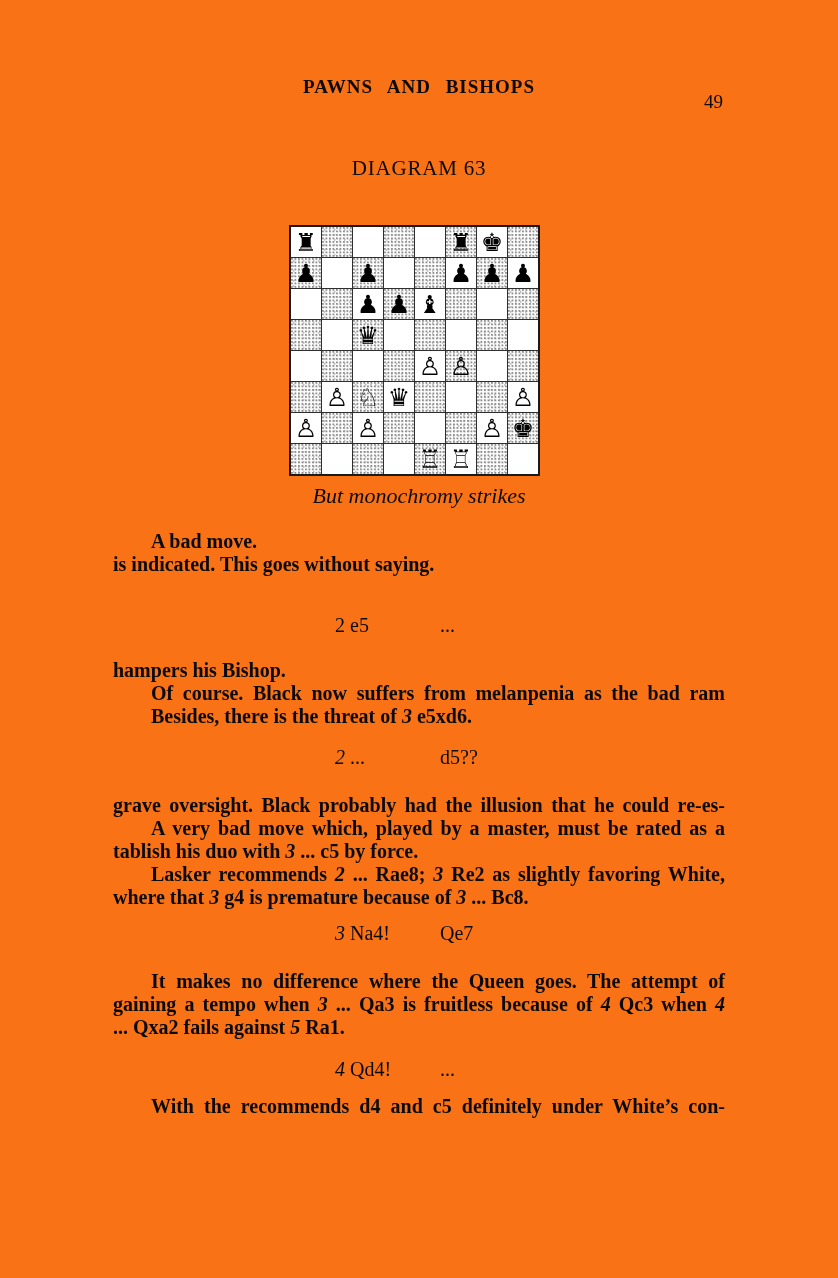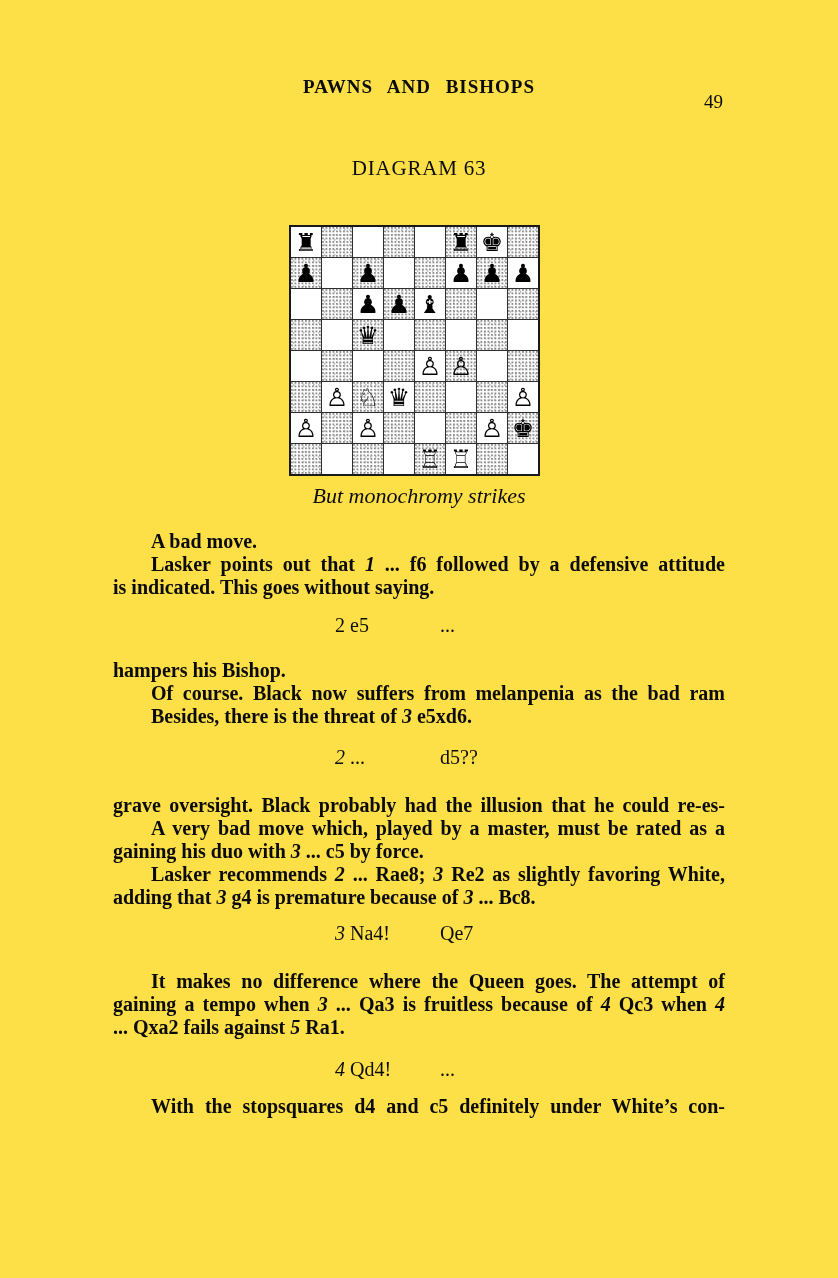--- a/index.html
+++ b/index.html
@@ -1,18 +1,18 @@
 <!DOCTYPE html>
 <html><head>
 <meta charset="utf-8">
 <style>
   html,body { margin:0; padding:0; background:#e8e8e8; }
   #page {
     position:relative; width:838px; height:1278px; margin:0 auto;
-    background:#fde047; color:#0b0b0b; overflow:hidden;
+    background:#f97316; color:#0b0b0b; overflow:hidden;
     font-family:"Liberation Serif", serif;
   }
   .abs { position:absolute; }
   .center { left:0; width:838px; text-align:center; }
 
   .running-header {
     top:76px; font-size:19px; font-weight:bold;
     letter-spacing:1px; word-spacing:9px;
   }
   .page-number {
@@ -182,21 +182,20 @@
       <div class="sq dark"></div>
       <div class="sq light"></div>
     </div>
 
   <div class="abs center diagram-caption">But monochromy strikes</div>
 
   <div class="body" style="top:530px">
       <div class="line ind">A bad move.</div>
     </div>
   <div class="body" style="top:553px">
-      <div class="line ind j"><span>Lasker points out that </span><span class="it">1</span><span> ... f6 followed by a defensive attitude</span></div>
       <div class="line">is indicated. This goes without saying.</div>
     </div>
 
   <div class="mv" style="top:614px">
     <span class="w">2 e5</span><span class="b">...</span>
   </div>
 
   <div class="body" style="top:659px">
       <div class="line">hampers his Bishop.</div>
       <div class="line ind j">Of course. Black now suffers from melanpenia as the bad ram</div>
@@ -205,38 +204,38 @@
       <div class="line ind"><span>Besides, there is the threat of </span><span class="it">3</span><span> e5xd6.</span></div>
     </div>
 
   <div class="mv" style="top:746px">
     <span class="w"><span class="it">2</span><span> ...</span></span><span class="b">d5??</span>
   </div>
 
   <div class="body" style="top:794px">
       <div class="line j">grave oversight. Black probably had the illusion that he could re-es-</div>
       <div class="line ind j">A very bad move which, played by a master, must be rated as a</div>
-      <div class="line"><span>gaining his duo with </span><span class="it">3</span><span> ... c5 by force.</span></div>
+      <div class="line"><span>tablish his duo with </span><span class="it">3</span><span> ... c5 by force.</span></div>
     </div>
   <div class="body" style="top:863px">
       <div class="line ind j"><span>Lasker recommends </span><span class="it">2</span><span> ... Rae8; </span><span class="it">3</span><span> Re2 as slightly favoring White,</span></div>
-      <div class="line"><span>adding that </span><span class="it">3</span><span> g4 is premature because of </span><span class="it">3</span><span> ... Bc8.</span></div>
+      <div class="line"><span>where that </span><span class="it">3</span><span> g4 is premature because of </span><span class="it">3</span><span> ... Bc8.</span></div>
     </div>
 
   <div class="mv" style="top:922px">
     <span class="w"><span class="it">3</span><span> Na4!</span></span><span class="b">Qe7</span>
   </div>
 
   <div class="body" style="top:970px">
       <div class="line ind j">It makes no difference where the Queen goes. The attempt of</div>
       <div class="line j"><span>gaining a tempo when </span><span class="it">3</span><span> ... Qa3 is fruitless because of </span><span class="it">4</span><span> Qc3 when </span><span class="it">4</span></div>
       <div class="line"><span>... Qxa2 fails against </span><span class="it">5</span><span> Ra1.</span></div>
     </div>
 
   <div class="mv" style="top:1058px">
     <span class="w"><span class="it">4</span><span> Qd4!</span></span><span class="b">...</span>
   </div>
 
   <div class="body" style="top:1095px">
-      <div class="line ind j">With the stopsquares d4 and c5 definitely under White’s con-</div>
+      <div class="line ind j">With the recommends d4 and c5 definitely under White’s con-</div>
     </div>
 
 </div>
 
 </body></html>

